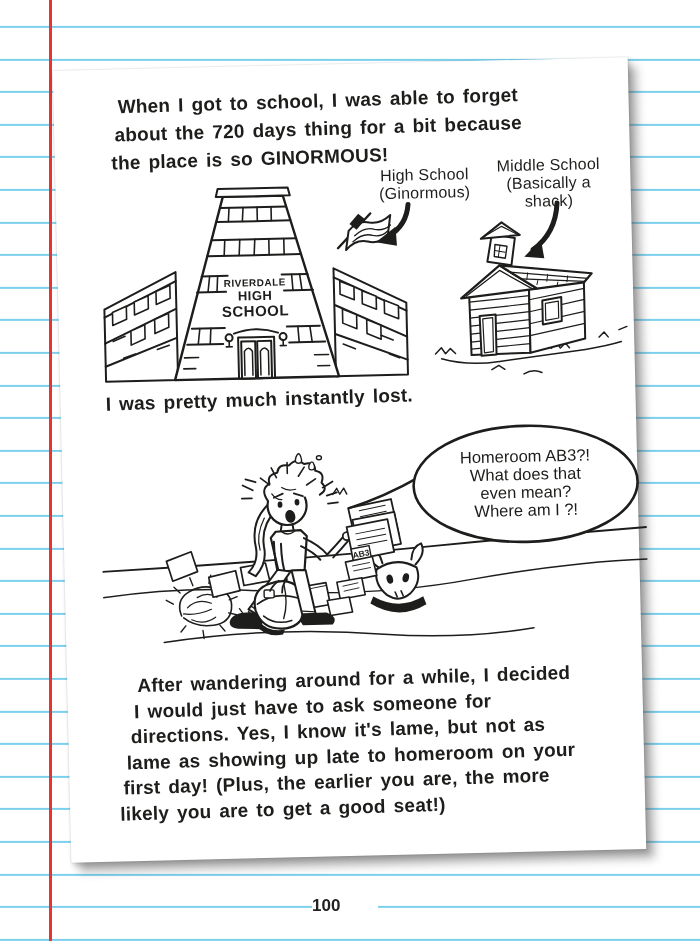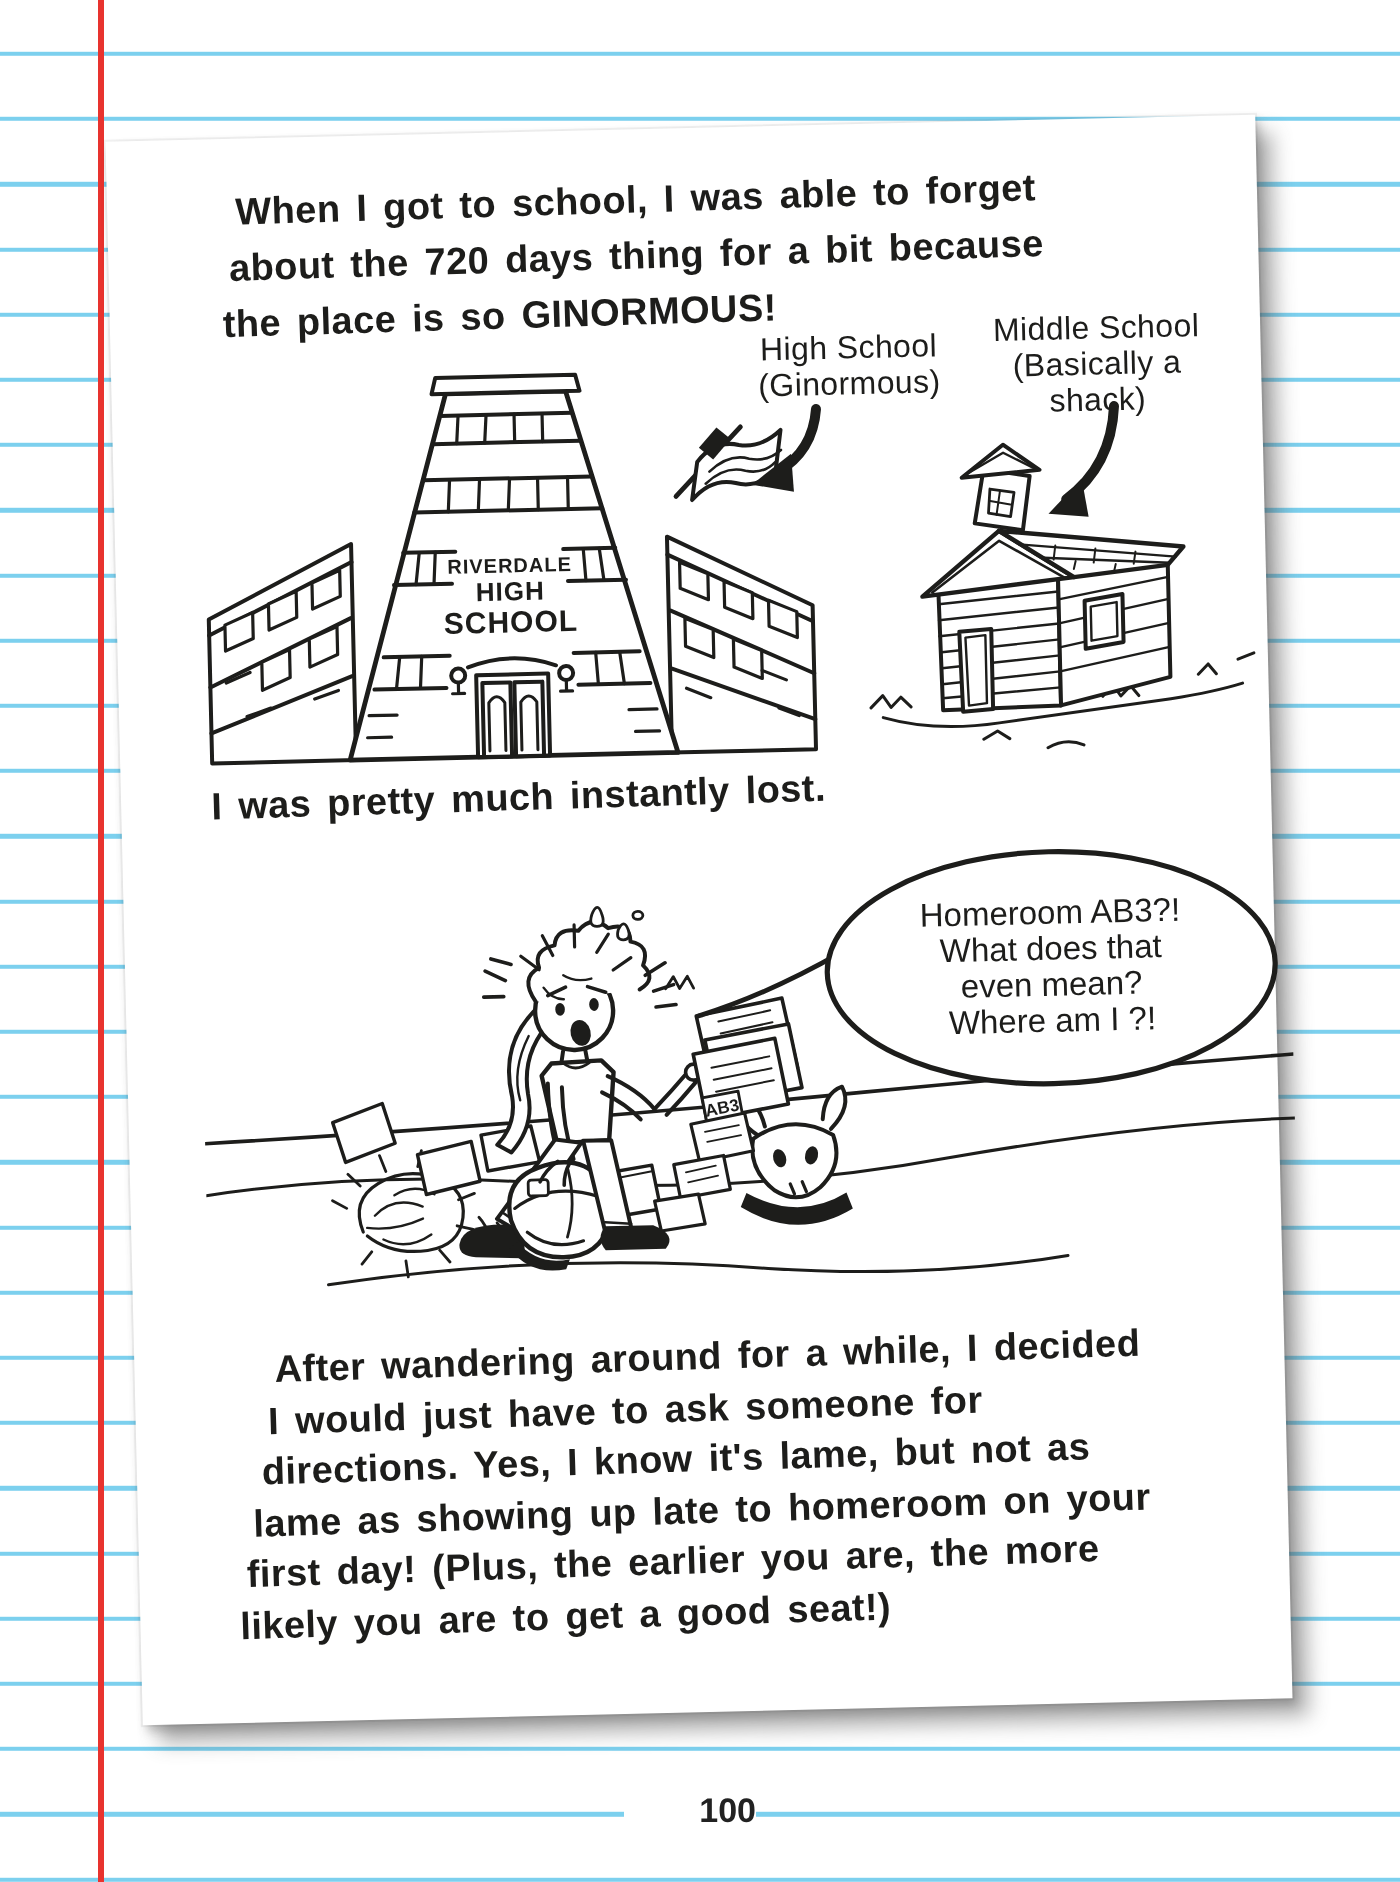--- a/index.html
+++ b/index.html
@@ -44,21 +44,21 @@
     letter-spacing:.2px;font-weight:normal;
   }
   .label-hs{left:279px;top:104px;width:180px;}
   .label-ms{left:403px;top:97px;width:180px;}
   .band{position:absolute;left:40px;top:120px;width:545px;height:205px;}
   .scene{position:absolute;left:38px;top:352px;width:545px;height:252px;}
   .scene text,.band text{font-family:"Liberation Sans",sans-serif;}
   .bubble-line{font-size:16.5px;}
   .page-number{
     position:absolute;left:312px;top:894px;width:66px;z-index:3;
-    background:#ffffff;text-align:right;
+    background:#ffffff;text-align:left;
     font-size:17px;font-weight:bold;color:#222;padding:2px 0;
   }
 </style>
 </head>
 <body>
 
 <div class="stage">
   <div class="rule-lines"></div>
   <div class="margin-line"></div>
 

